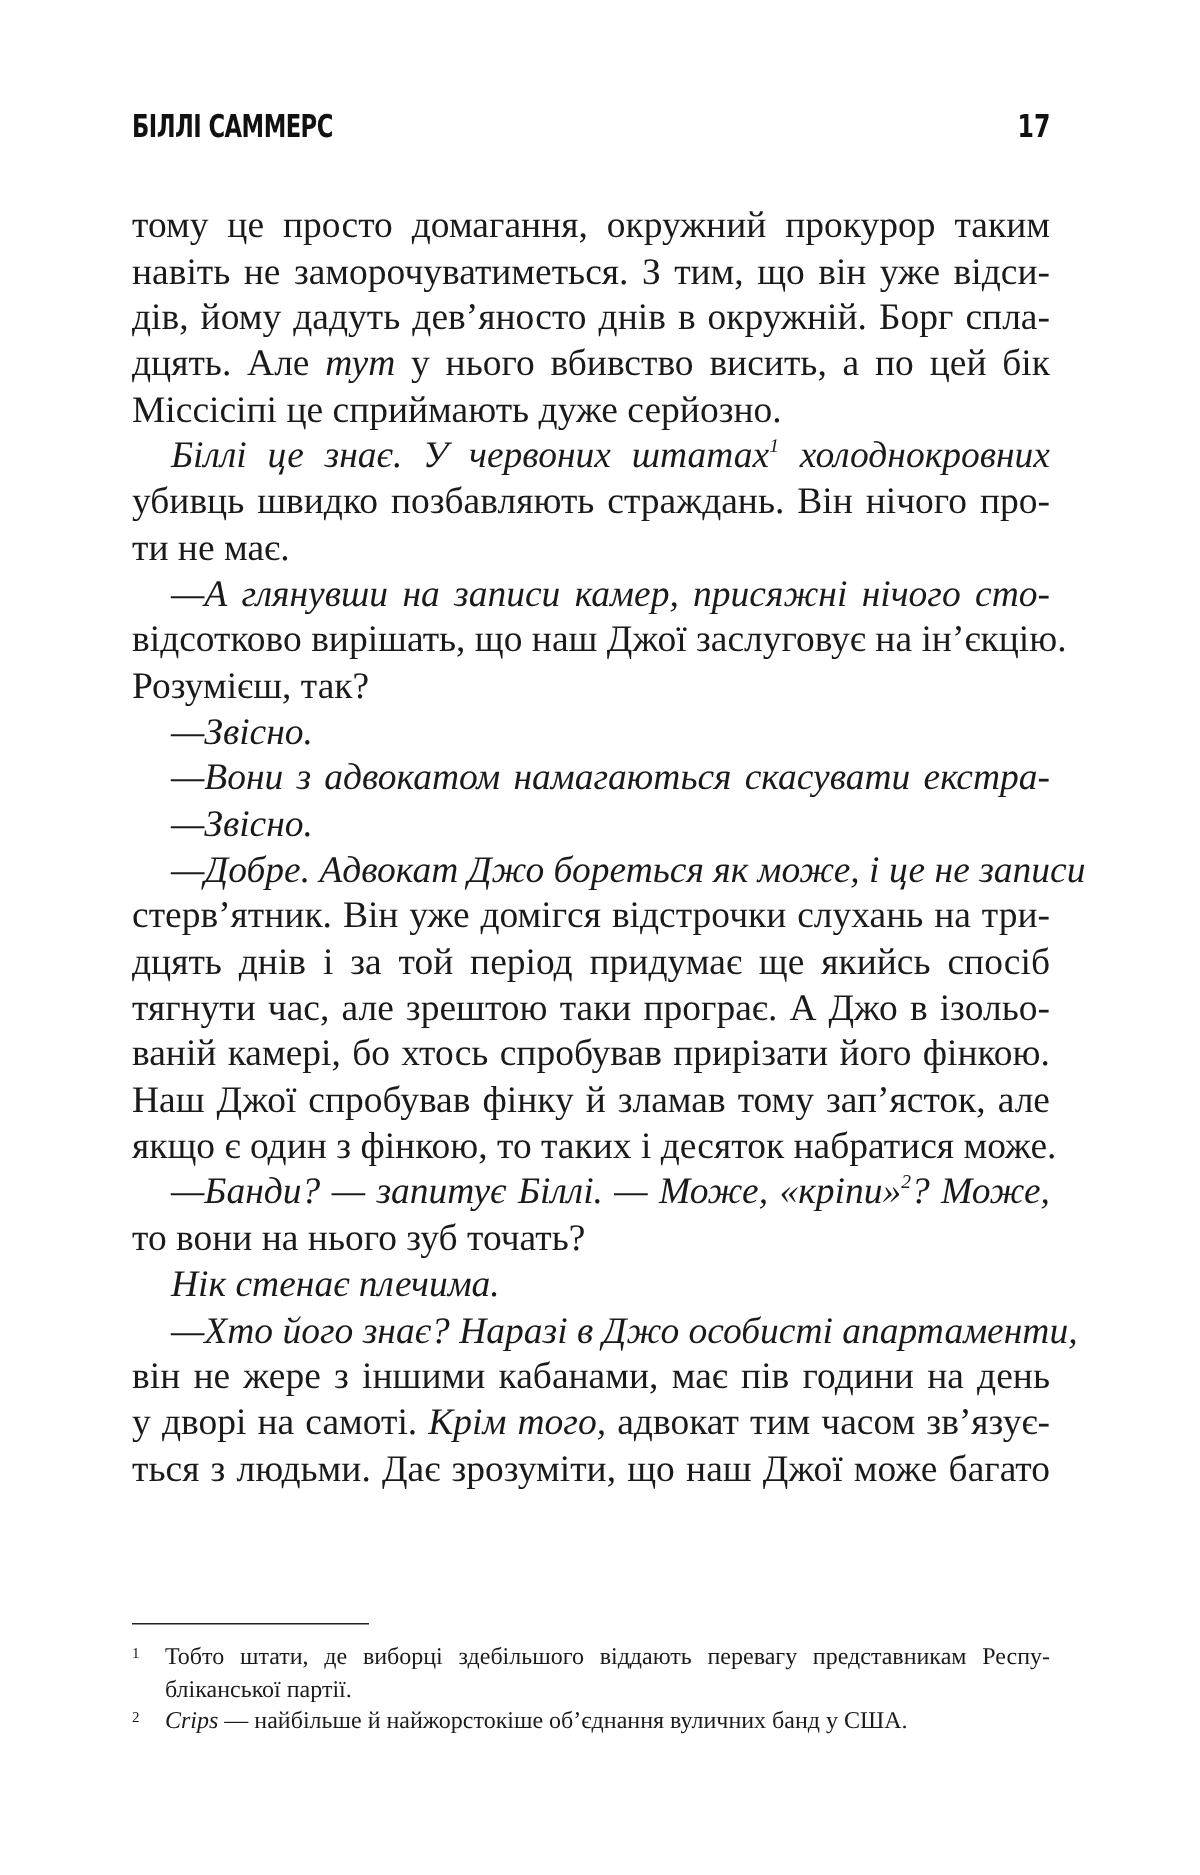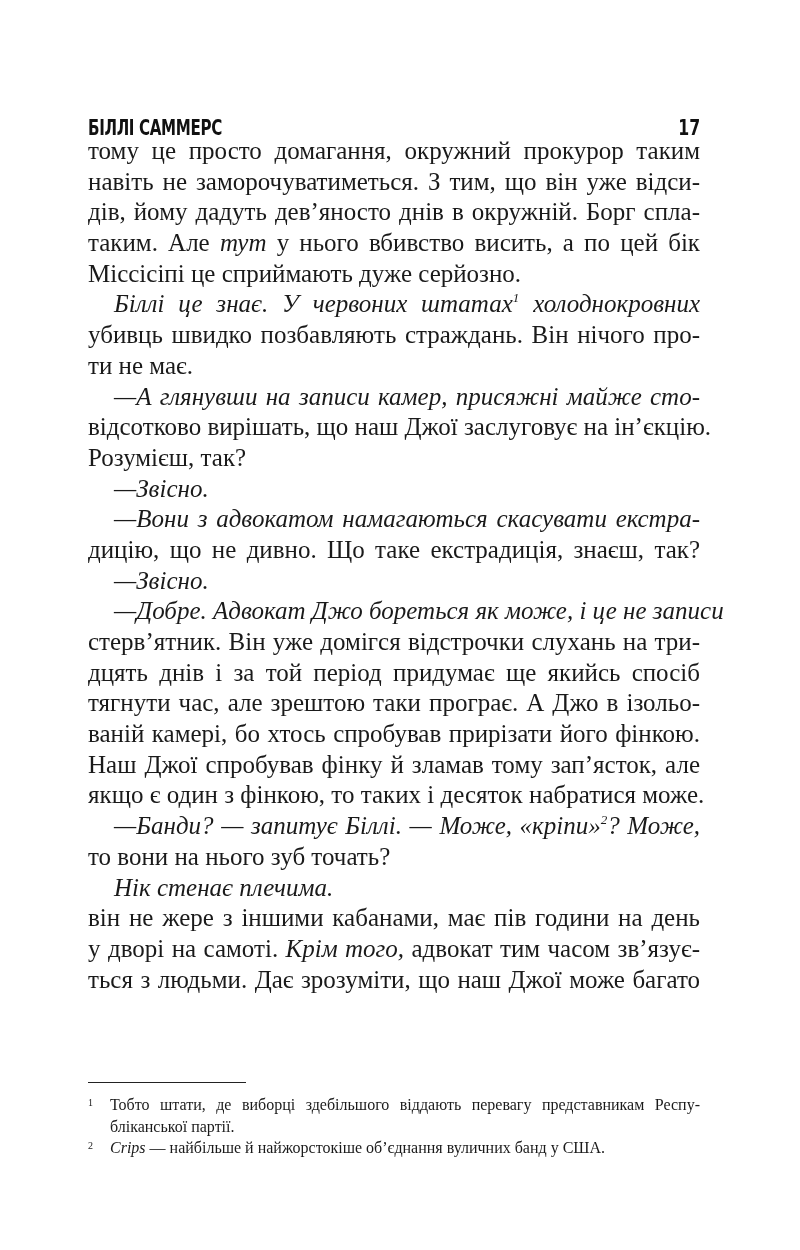--- a/index.html
+++ b/index.html
@@ -1,18 +1,18 @@
 <!DOCTYPE html>
 <html><head>
 <meta charset="utf-8">
 <style>
   html, body { margin: 0; padding: 0; background: #ffffff; }
   body { width: 800px; height: 1250px; position: relative; overflow: hidden; color: #1a1a1a; }
   .page { position: absolute; left: 0; top: 0; width: 800px; height: 1250px; }
-  .running-head { position: absolute; left: 88px; top: 72px; width: 612px; height: 32px; margin-top: 44px; }
+  .running-head { position: absolute; left: 88px; top: 72px; width: 612px; height: 32px; }
   .rh-title { position: absolute; left: 0; top: 0; font-family: "DejaVu Sans", sans-serif; font-weight: bold;
     font-size: 21px; letter-spacing: -0.5px; transform: scaleX(0.72); transform-origin: left center; color: #111; }
   .rh-num { position: absolute; right: 0; top: 0; font-family: "DejaVu Sans", sans-serif; font-weight: bold;
     font-size: 21px; transform: scaleX(0.75); transform-origin: right center; color: #111; }
   .body-text { position: absolute; left: 88px; top: 136px; width: 612px;
     font-family: "Liberation Serif", serif; font-size: 25px; line-height: 30.7px; }
   .ln { display: block; white-space: nowrap; text-align: justify; text-align-last: justify; height: 30.7px; overflow: visible; }
   .ln.last { text-align-last: left; }
   .ln.indent { padding-left: 26px; font-style: italic; }
   em { font-style: italic; }
@@ -30,42 +30,42 @@
 <div class="page">
   <div class="running-head">
     <span class="rh-title">БІЛЛІ САММЕРС</span>
     <span class="rh-num">17</span>
   </div>
 
   <div class="body-text" id="body-text">
       <span class="ln"><span>тому це просто домагання, окружний прокурор таким</span></span>
       <span class="ln"><span>навіть не заморочуватиметься. З тим, що він уже відси-</span></span>
       <span class="ln"><span>дів, йому дадуть дев’яносто днів в окружній. Борг спла-</span></span>
-      <span class="ln"><span>таким. Але </span><em>тут</em><span> у нього вбивство висить, а по цей бік</span></span>
+      <span class="ln"><span>дцять. Але </span><em>тут</em><span> у нього вбивство висить, а по цей бік</span></span>
       <span class="ln last"><span>Міссісіпі це сприймають дуже серйозно.</span></span>
       <span class="ln indent"><span>Біллі це знає. У червоних штатах</span><sup>1</sup><span> холоднокровних</span></span>
       <span class="ln"><span>убивць швидко позбавляють страждань. Він нічого про-</span></span>
       <span class="ln last"><span>ти не має.</span></span>
-      <span class="ln indent"><span>—А глянувши на записи камер, присяжні майже сто-</span></span>
+      <span class="ln indent"><span>—А глянувши на записи камер, присяжні нічого сто-</span></span>
       <span class="ln"><span>відсотково вирішать, що наш Джої заслуговує на ін’єкцію.</span></span>
       <span class="ln last"><span>Розумієш, так?</span></span>
       <span class="ln last indent"><span>—Звісно.</span></span>
       <span class="ln indent"><span>—Вони з адвокатом намагаються скасувати екстра-</span></span>
-      <span class="ln"><span>дицію, що не дивно. Що таке екстрадиція, знаєш, так?</span></span>
       <span class="ln last indent"><span>—Звісно.</span></span>
       <span class="ln indent"><span>—Добре. Адвокат Джо бореться як може, і це не записи</span></span>
       <span class="ln"><span>стерв’ятник. Він уже домігся відстрочки слухань на три-</span></span>
       <span class="ln"><span>дцять днів і за той період придумає ще якийсь спосіб</span></span>
       <span class="ln"><span>тягнути час, але зрештою таки програє. А Джо в ізольо-</span></span>
       <span class="ln"><span>ваній камері, бо хтось спробував прирізати його фінкою.</span></span>
       <span class="ln"><span>Наш Джої спробував фінку й зламав тому зап’ясток, але</span></span>
       <span class="ln"><span>якщо є один з фінкою, то таких і десяток набратися може.</span></span>
       <span class="ln indent"><span>—Банди? — запитує Біллі. — Може, «кріпи»</span><sup>2</sup><span>? Може,</span></span>
       <span class="ln last"><span>то вони на нього зуб точать?</span></span>
       <span class="ln last indent"><span>Нік стенає плечима.</span></span>
+      <span class="ln indent"><span>—Хто його знає? Наразі в Джо особисті апартаменти,</span></span>
       <span class="ln"><span>він не жере з іншими кабанами, має пів години на день</span></span>
       <span class="ln"><span>у дворі на самоті. </span><em>Крім того,</em><span> адвокат тим часом зв’язує-</span></span>
       <span class="ln"><span>ться з людьми. Дає зрозуміти, що наш Джої може багато</span></span>
     </div>
 
   <div class="fn-rule"></div>
   <div class="footnotes" id="footnotes">
       <div class="fn">
         <span class="fn-mark">1</span>
         <span class="ln"><span>Тобто штати, де виборці здебільшого віддають перевагу представникам Респу-</span></span>

